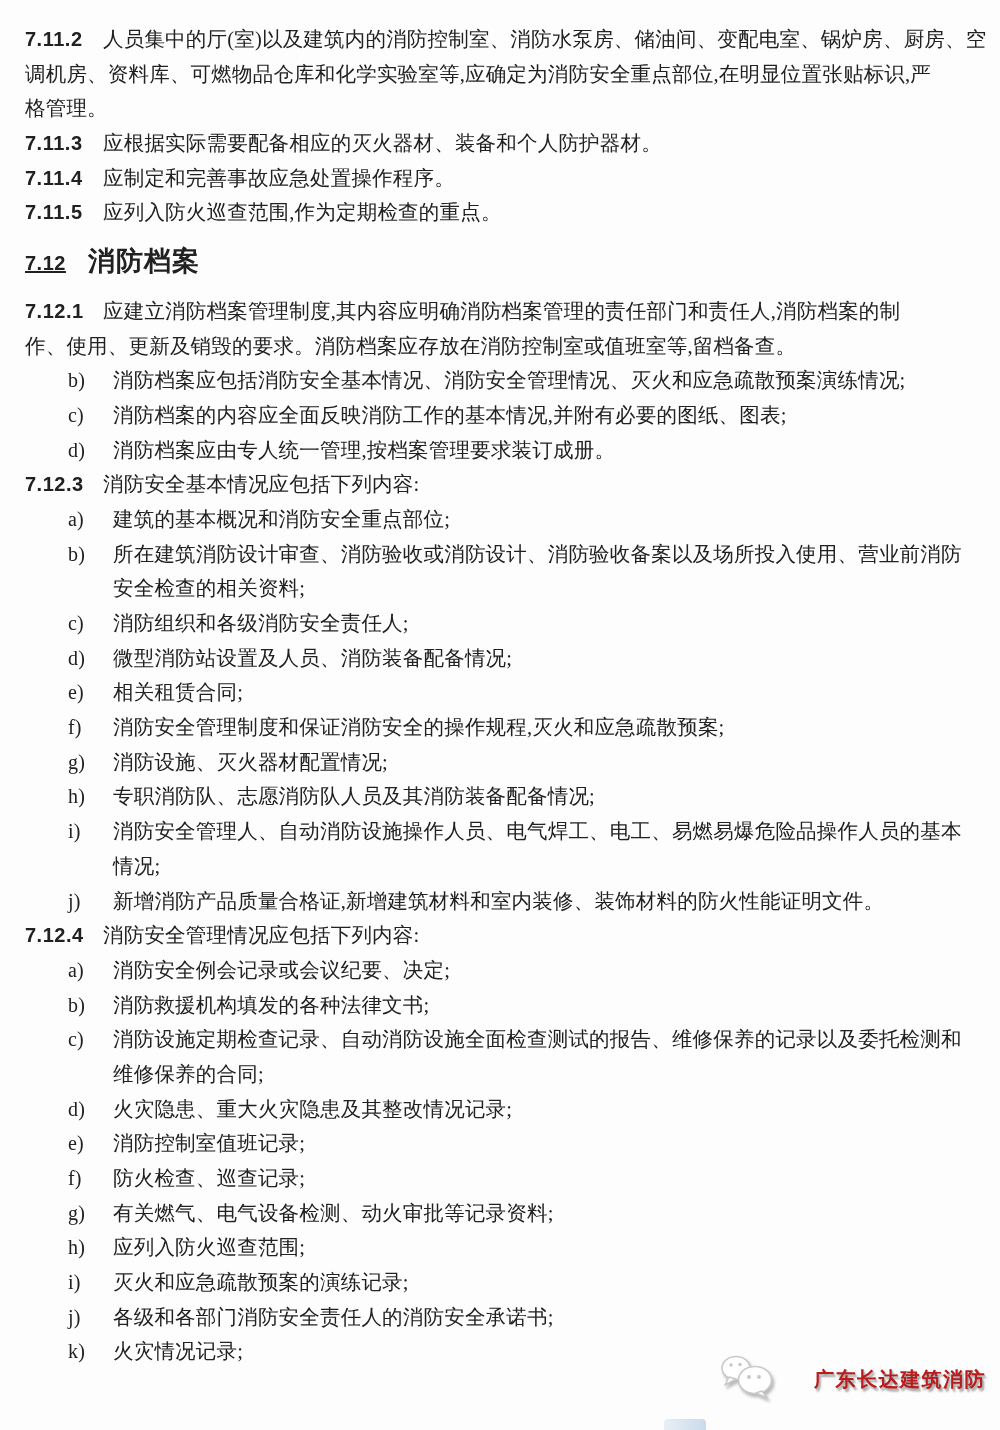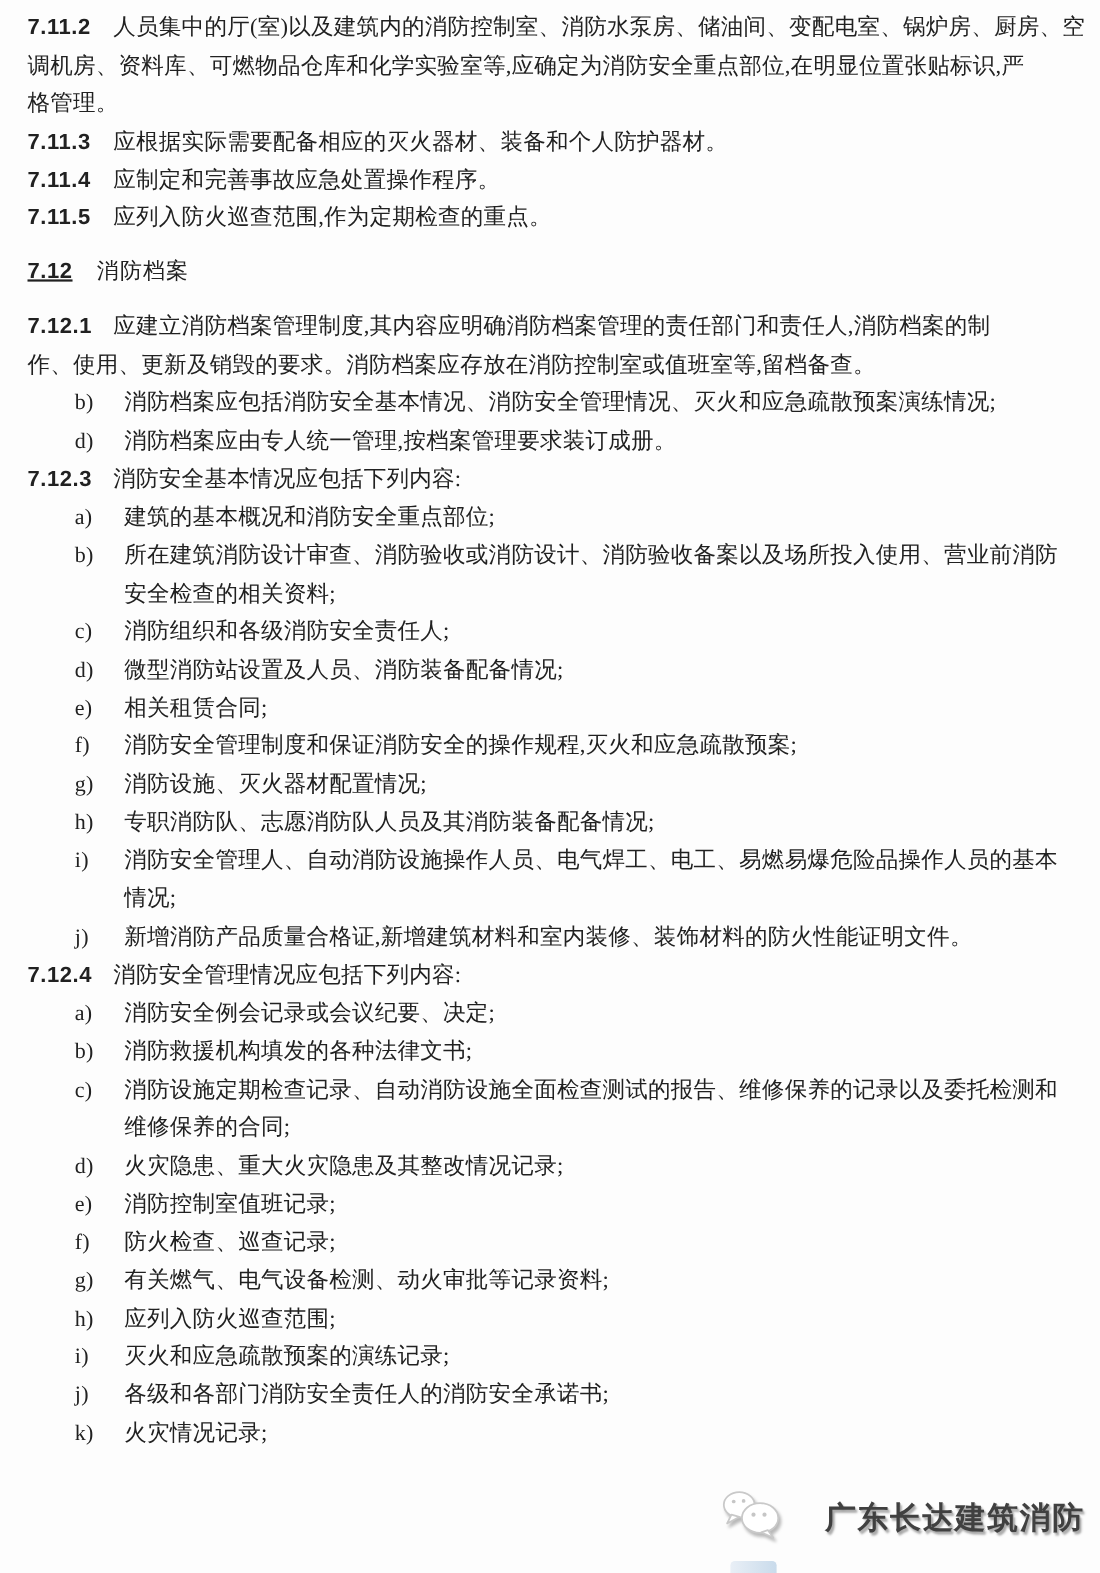--- a/index.html
+++ b/index.html
@@ -8,21 +8,21 @@
     width: 1000px;
     height: 1430px;
     background: #fdfdfd;
     overflow: hidden;
     font-family: "Liberation Serif", "DejaVu Serif", serif;
     color: #212121;
   }
   #doc {
     position: absolute;
     left: 0; top: 0; right: 0;
-    padding: 8px 18px 0 25px;
+    padding: 22px 18px 0 25px;
   }
   .line {
     height: 34.7px;
     line-height: 34.7px;
     font-size: 20.5px;
     white-space: nowrap;
     letter-spacing: 0.2px;
   }
   .c-num {
     display: inline-block;
@@ -42,22 +42,22 @@
     display: inline-block;
     min-width: 63px;
     font-family: "Liberation Sans", "DejaVu Sans", sans-serif;
     font-weight: 700;
     font-size: 20px;
     letter-spacing: 0.5px;
     text-decoration: underline;
   }
   .h-title {
     font-family: "Liberation Sans", "DejaVu Sans", sans-serif;
-    font-weight: 400;
-    font-size: 20px;
+    font-weight: 700;
+    font-size: 27px;
     letter-spacing: 1px;
   }
   .item-first { padding-left: 43px; }
   .i-marker {
     display: inline-block;
     min-width: 45px;
     font-size: 20px;
   }
   .item-cont { padding-left: 88px; }
   .clause-cont { padding-left: 0; }
@@ -69,23 +69,23 @@
     display: flex;
     align-items: center;
     gap: 9px;
   }
   #watermark svg {
     filter: drop-shadow(2px 3px 1.5px #b9b9b9);
   }
   .wm-label {
     font-family: "Liberation Sans", "DejaVu Sans", sans-serif;
     font-weight: 700;
-    font-size: 28px;
+    font-size: 20px;
     letter-spacing: 1.5px;
-    color: #404040;
+    color: #b91c1c;
     text-shadow: 2px 3px 2px #a6a6a6, 1px 1px 0 #c2c2c2;
     margin-left: 28px;
   }
   #scan-artifact {
     position: absolute;
     left: 664px;
     top: 1419px;
     width: 42px;
     height: 11px;
     background: linear-gradient(90deg, #e9eff6, #c9dbeb);
@@ -100,20 +100,21 @@
       <div class="line"><span class="c-num">7.11.2</span><span>人员集中的厅(室)以及建筑内的消防控制室、消防水泵房、储油间、变配电室、锅炉房、厨房、空</span></div>
       <div class="line clause-cont">调机房、资料库、可燃物品仓库和化学实验室等,应确定为消防安全重点部位,在明显位置张贴标识,严</div>
       <div class="line clause-cont">格管理。</div>
       <div class="line"><span class="c-num">7.11.3</span><span>应根据实际需要配备相应的灭火器材、装备和个人防护器材。</span></div>
       <div class="line"><span class="c-num">7.11.4</span><span>应制定和完善事故应急处置操作程序。</span></div>
       <div class="line"><span class="c-num">7.11.5</span><span>应列入防火巡查范围,作为定期检查的重点。</span></div>
       <div class="heading"><span class="h-num">7.12</span><span class="h-title">消防档案</span></div>
       <div class="line"><span class="c-num">7.12.1</span><span>应建立消防档案管理制度,其内容应明确消防档案管理的责任部门和责任人,消防档案的制</span></div>
       <div class="line clause-cont">作、使用、更新及销毁的要求。消防档案应存放在消防控制室或值班室等,留档备查。</div>
       <div class="line item-first"><span class="i-marker">b)</span><span>消防档案应包括消防安全基本情况、消防安全管理情况、灭火和应急疏散预案演练情况;</span></div>
+      <div class="line item-first"><span class="i-marker">c)</span><span>消防档案的内容应全面反映消防工作的基本情况,并附有必要的图纸、图表;</span></div>
       <div class="line item-first"><span class="i-marker">d)</span><span>消防档案应由专人统一管理,按档案管理要求装订成册。</span></div>
       <div class="line"><span class="c-num">7.12.3</span><span>消防安全基本情况应包括下列内容:</span></div>
       <div class="line item-first"><span class="i-marker">a)</span><span>建筑的基本概况和消防安全重点部位;</span></div>
       <div class="line item-first"><span class="i-marker">b)</span><span>所在建筑消防设计审查、消防验收或消防设计、消防验收备案以及场所投入使用、营业前消防</span></div>
       <div class="line item-cont">安全检查的相关资料;</div>
       <div class="line item-first"><span class="i-marker">c)</span><span>消防组织和各级消防安全责任人;</span></div>
       <div class="line item-first"><span class="i-marker">d)</span><span>微型消防站设置及人员、消防装备配备情况;</span></div>
       <div class="line item-first"><span class="i-marker">e)</span><span>相关租赁合同;</span></div>
       <div class="line item-first"><span class="i-marker">f)</span><span>消防安全管理制度和保证消防安全的操作规程,灭火和应急疏散预案;</span></div>
       <div class="line item-first"><span class="i-marker">g)</span><span>消防设施、灭火器材配置情况;</span></div>

